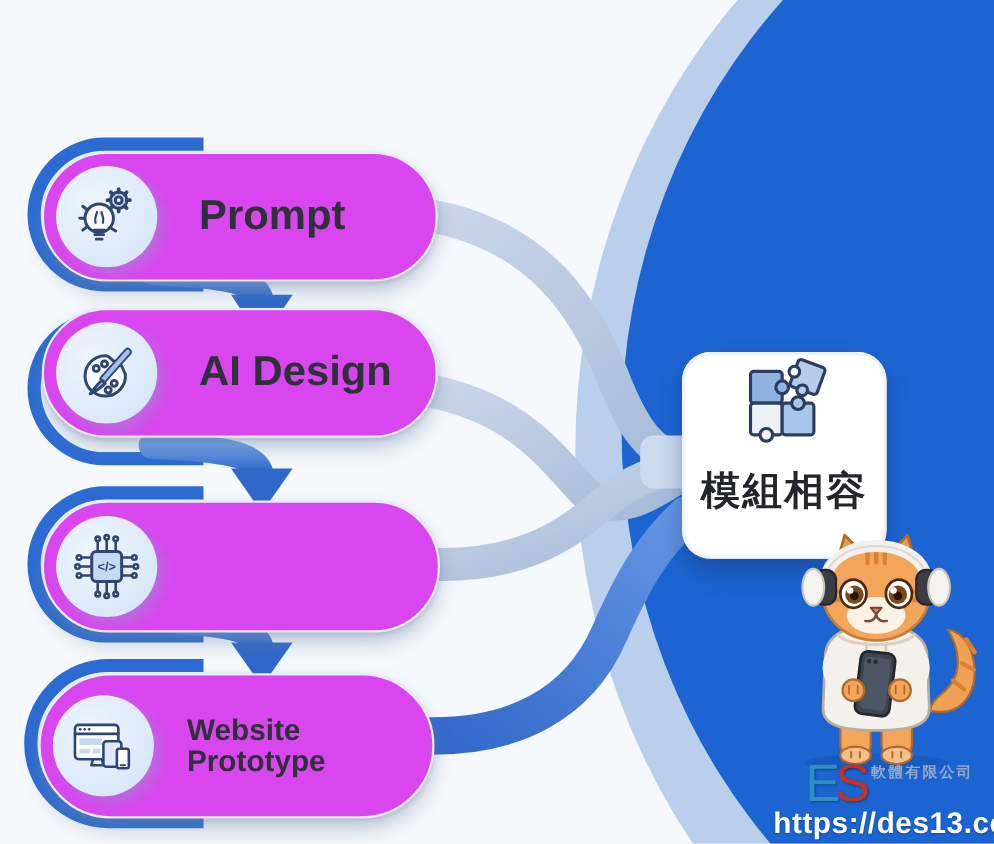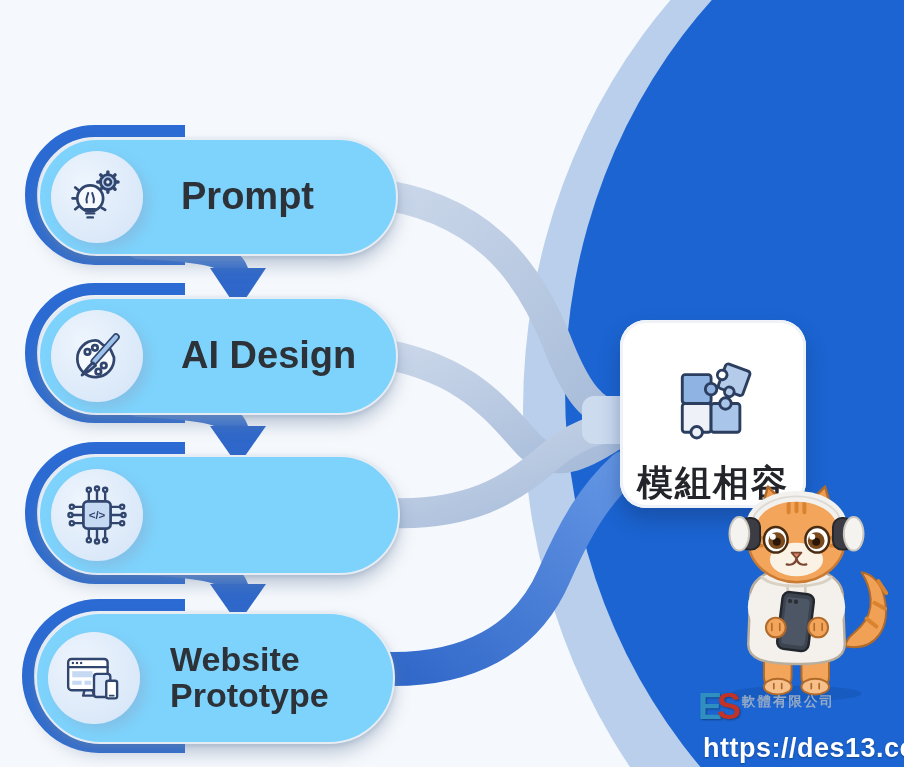--- a/index.html
+++ b/index.html
@@ -11,51 +11,51 @@
   .stage svg{display:block;}
   #bg{position:absolute;left:0;top:0;}
 
   .page-title{
     position:absolute; left:30px; top:24px;
     font-size:55px; font-weight:800; letter-spacing:1px;
     color:#1a4fa0;
   }
 
   .pill{
-    position:absolute; background:#7dd3fc; border-radius:999px;
+    position:absolute; background:#d946ef; border-radius:999px;
     border:2px solid #e6ecf4;
     box-shadow:0 10px 16px rgba(108,131,163,.38), 0 2px 5px rgba(108,131,163,.28);
     display:flex; align-items:center;
   }
   .pill-icon{
     width:92px; height:92px; border-radius:50%;
     margin-left:11px; flex:0 0 auto;
     background:radial-gradient(circle at 35% 35%, #eef5fd, #d2e3f7);
     box-shadow:6px 6px 12px rgba(140,165,200,.40);
     display:flex; align-items:center; justify-content:center;
   }
   .pill-label{
     margin-left:38px; margin-right:14px;
     font-size:38px; font-weight:700; color:#2d3138; line-height:1.05;
   }
-  .pill-label.two-line{font-size:34px; max-width:180px; margin-left:30px;}
+  .pill-label.two-line{font-size:27px; max-width:180px; margin-left:30px;}
 
   .module-card{
     position:absolute; left:620px; top:320px; width:186px; height:188px;
     background:#ffffff; border-radius:26px;
     box-shadow:inset 0 0 0 3px #eff2f7, 0 12px 20px rgba(20,50,110,.38);
-    display:flex; flex-direction:column; align-items:center; justify-content:flex-end;
+    display:flex; flex-direction:column; align-items:center; justify-content:flex-start;
     gap:10px;
   }
   .module-label{font-size:36px; font-weight:800; color:#23252b; letter-spacing:2px;}
 
   .mascot{position:absolute; left:693px; top:478px; width:207px; height:228px;}
 
   .brand{position:absolute; left:698px; top:690px; display:flex; align-items:flex-start; gap:6px;}
-  .brand-logo{font-size:36px; font-weight:700; line-height:0.95; letter-spacing:-5px; text-shadow:1px 1px 2px rgba(0,0,0,.35);}
+  .brand-logo{font-size:48px; font-weight:400; line-height:0.95; letter-spacing:-5px; text-shadow:1px 1px 2px rgba(0,0,0,.35);margin-left:34px;}
   .brand-logo .e{color:#2f8fc0;}
   .brand-logo .s{color:#c23227;}
   .brand-text{display:flex; flex-direction:column; margin-top:2px;}
   .brand-company{font-size:22px; font-weight:800; color:#3f86c8; letter-spacing:3px; text-shadow:1px 1px 1px rgba(120,30,30,.45);}
   .brand-suffix{font-size:13.5px; font-weight:700; color:#93a9c6; letter-spacing:2px; margin-top:1px;}
   .brand-url{
     position:absolute; left:703px; top:733px;
     font-size:27px; font-weight:600; color:#ffffff; letter-spacing:0.5px;
     text-shadow:0 1px 2px rgba(0,0,0,.3);
   }
@@ -140,21 +140,21 @@
         <g>
           <circle cx="66" cy="28" r="11" fill="#b6cdec"></circle>
           <path d="M66 13 L66 17 M66 39 L66 43 M51 28 L55 28 M77 28 L81 28 M55.4 17.4 L58.2 20.2 M73.8 35.8 L76.6 38.6 M76.6 17.4 L73.8 20.2 M58.2 35.8 L55.4 38.6" stroke-width="5"></path>
           <circle cx="66" cy="28" r="4.5" fill="#eef5fd"></circle>
         </g>
       </svg>
     </div>
     <div class="pill-label">Prompt</div>
   </div>
 
-  <div class="pill" style="left:38px; top:297px; width:356px; height:114px;">
+  <div class="pill" style="left:38px; top:280px; width:356px; height:114px;">
     <div class="pill-icon">
       <svg width="68" height="68" viewBox="0 0 100 100" fill="none" stroke="#31466e" stroke-width="4" stroke-linecap="round" stroke-linejoin="round">
         <path d="M75 52 A27 27 0 1 1 48 27 C 56 27 55 34 62 35 C 70 36 71 44 75 52 Z" fill="#f6faff"></path>
         <circle cx="36" cy="44" r="4" fill="#fff"></circle>
         <circle cx="47" cy="38" r="4" fill="#fff"></circle>
         <circle cx="60" cy="64" r="4" fill="#fff"></circle>
         <circle cx="52" cy="73" r="4" fill="#fff"></circle>
         <g>
           <path d="M78 22 L46 58" stroke="#31466e" stroke-width="11" stroke-linecap="round"></path>
           <path d="M78 22 L46 58" stroke="#9fc2ea" stroke-width="6" stroke-linecap="round"></path>

